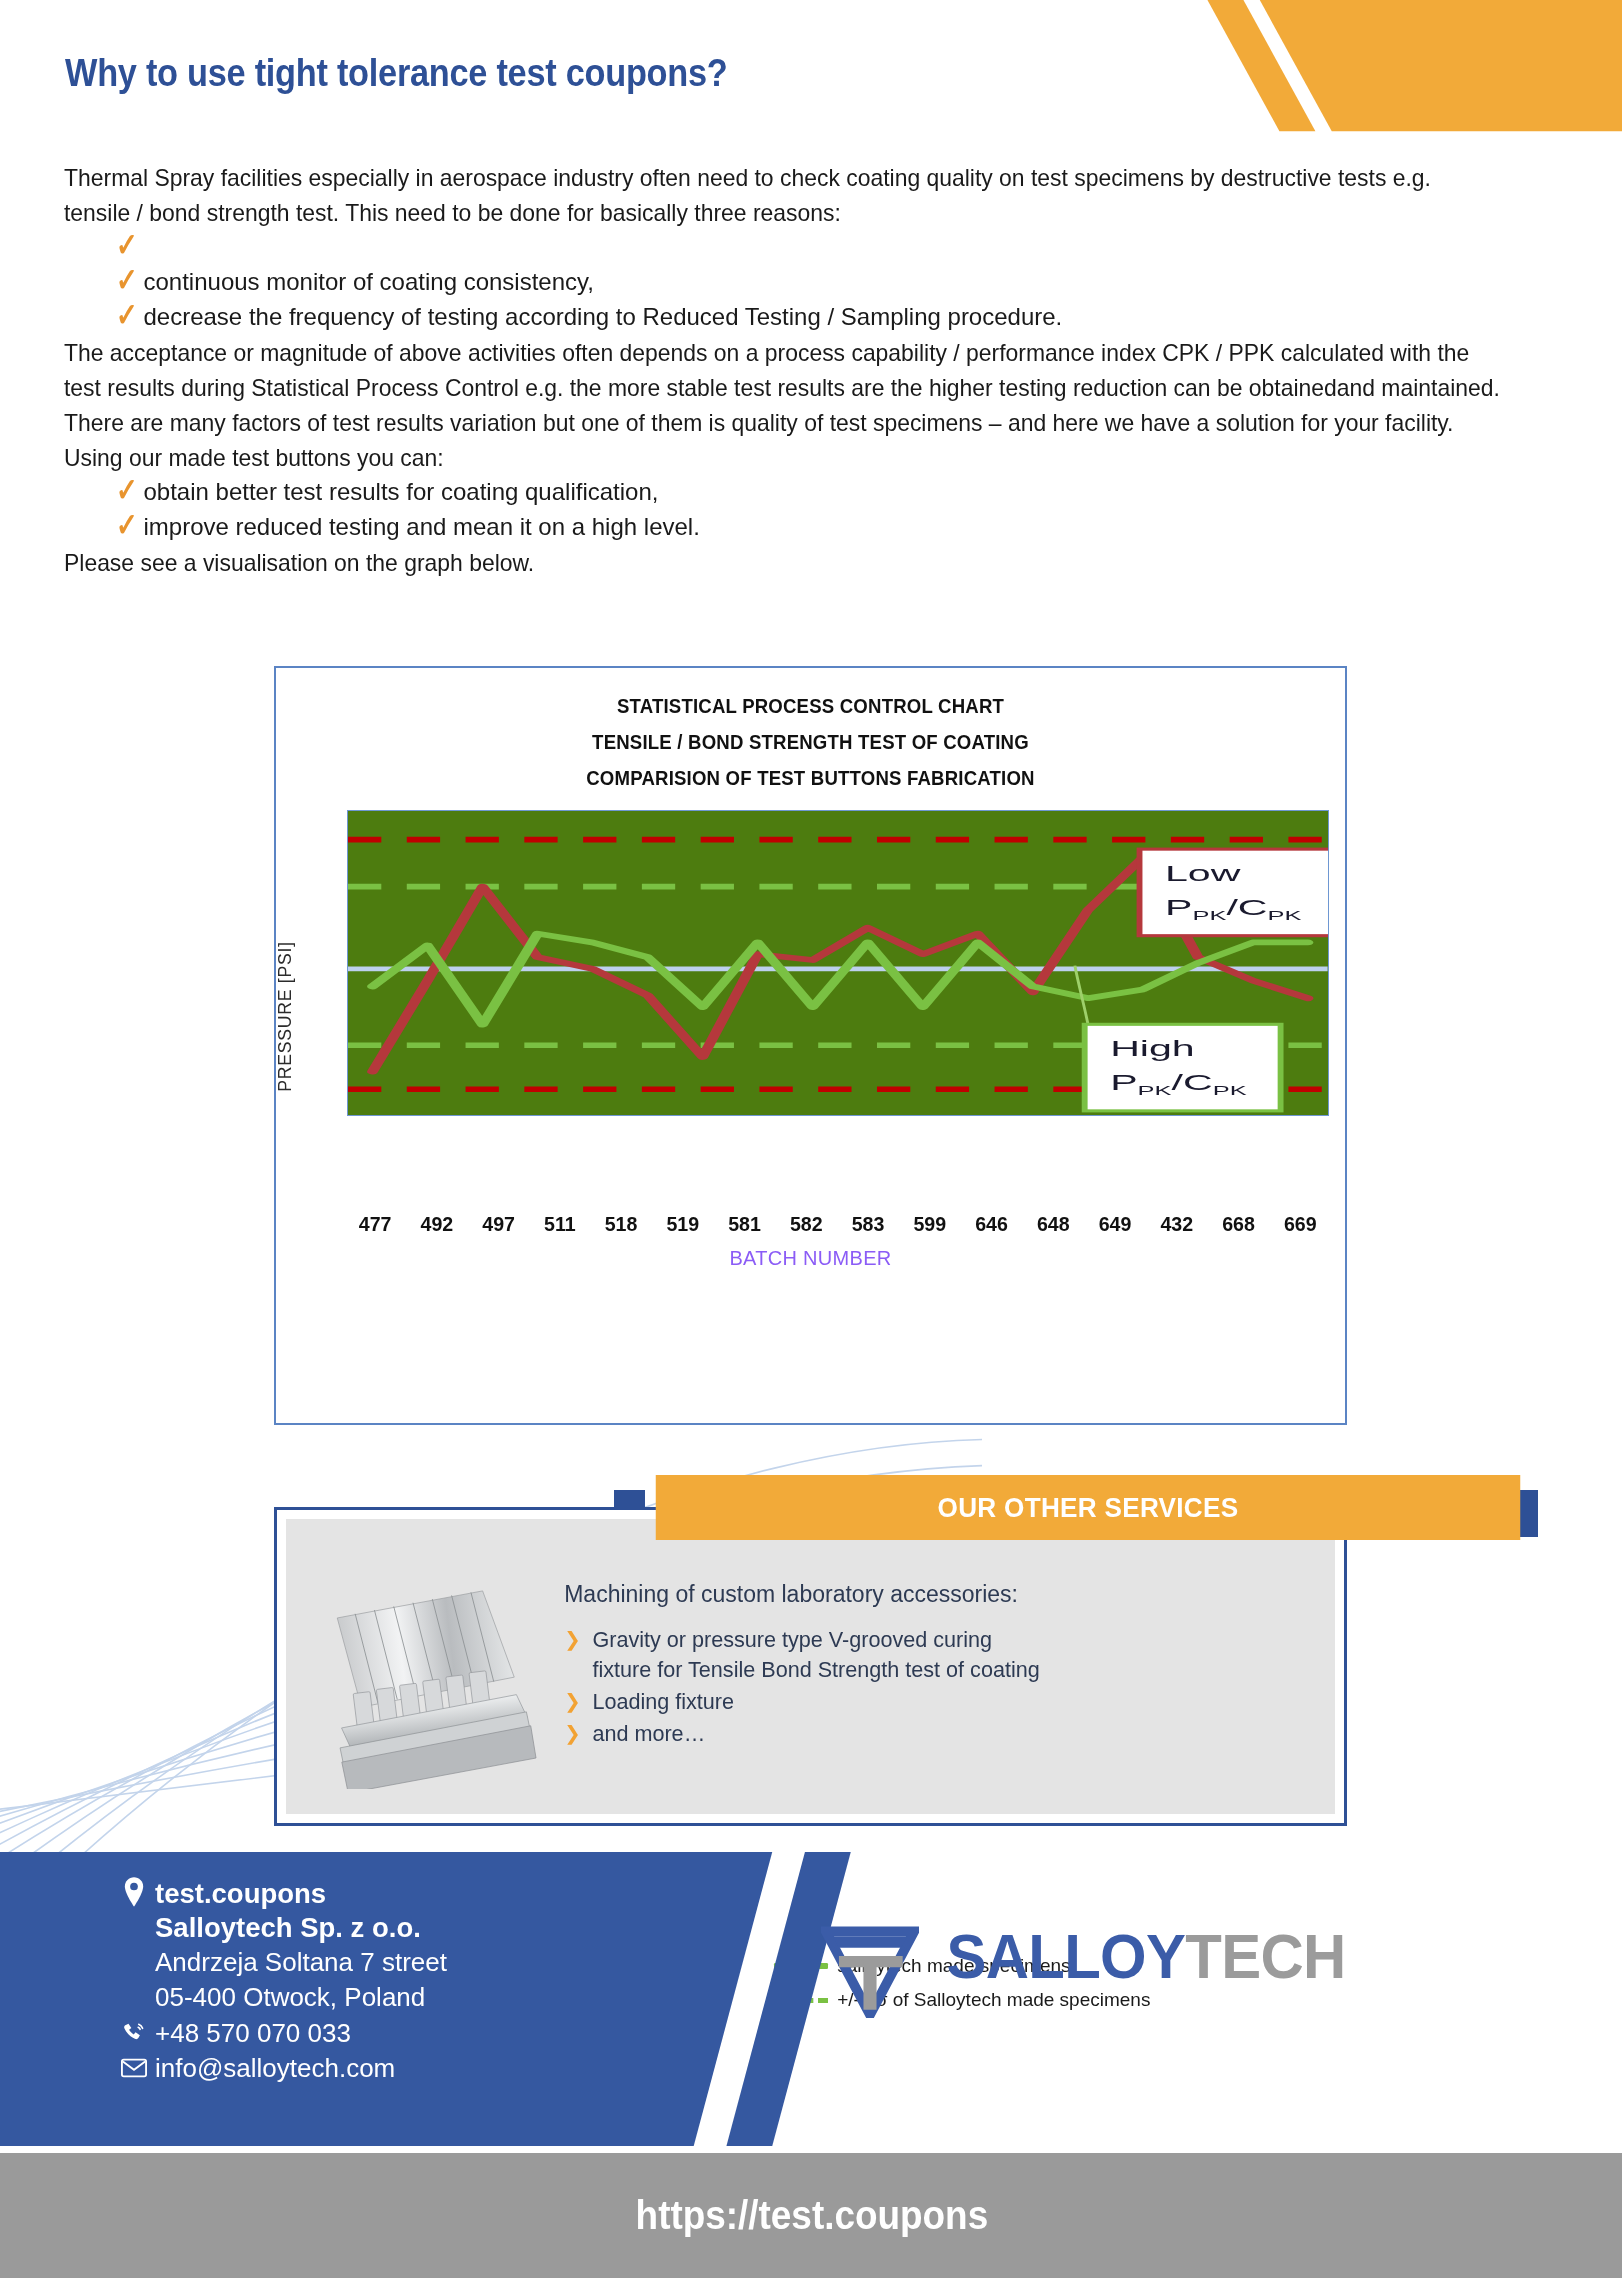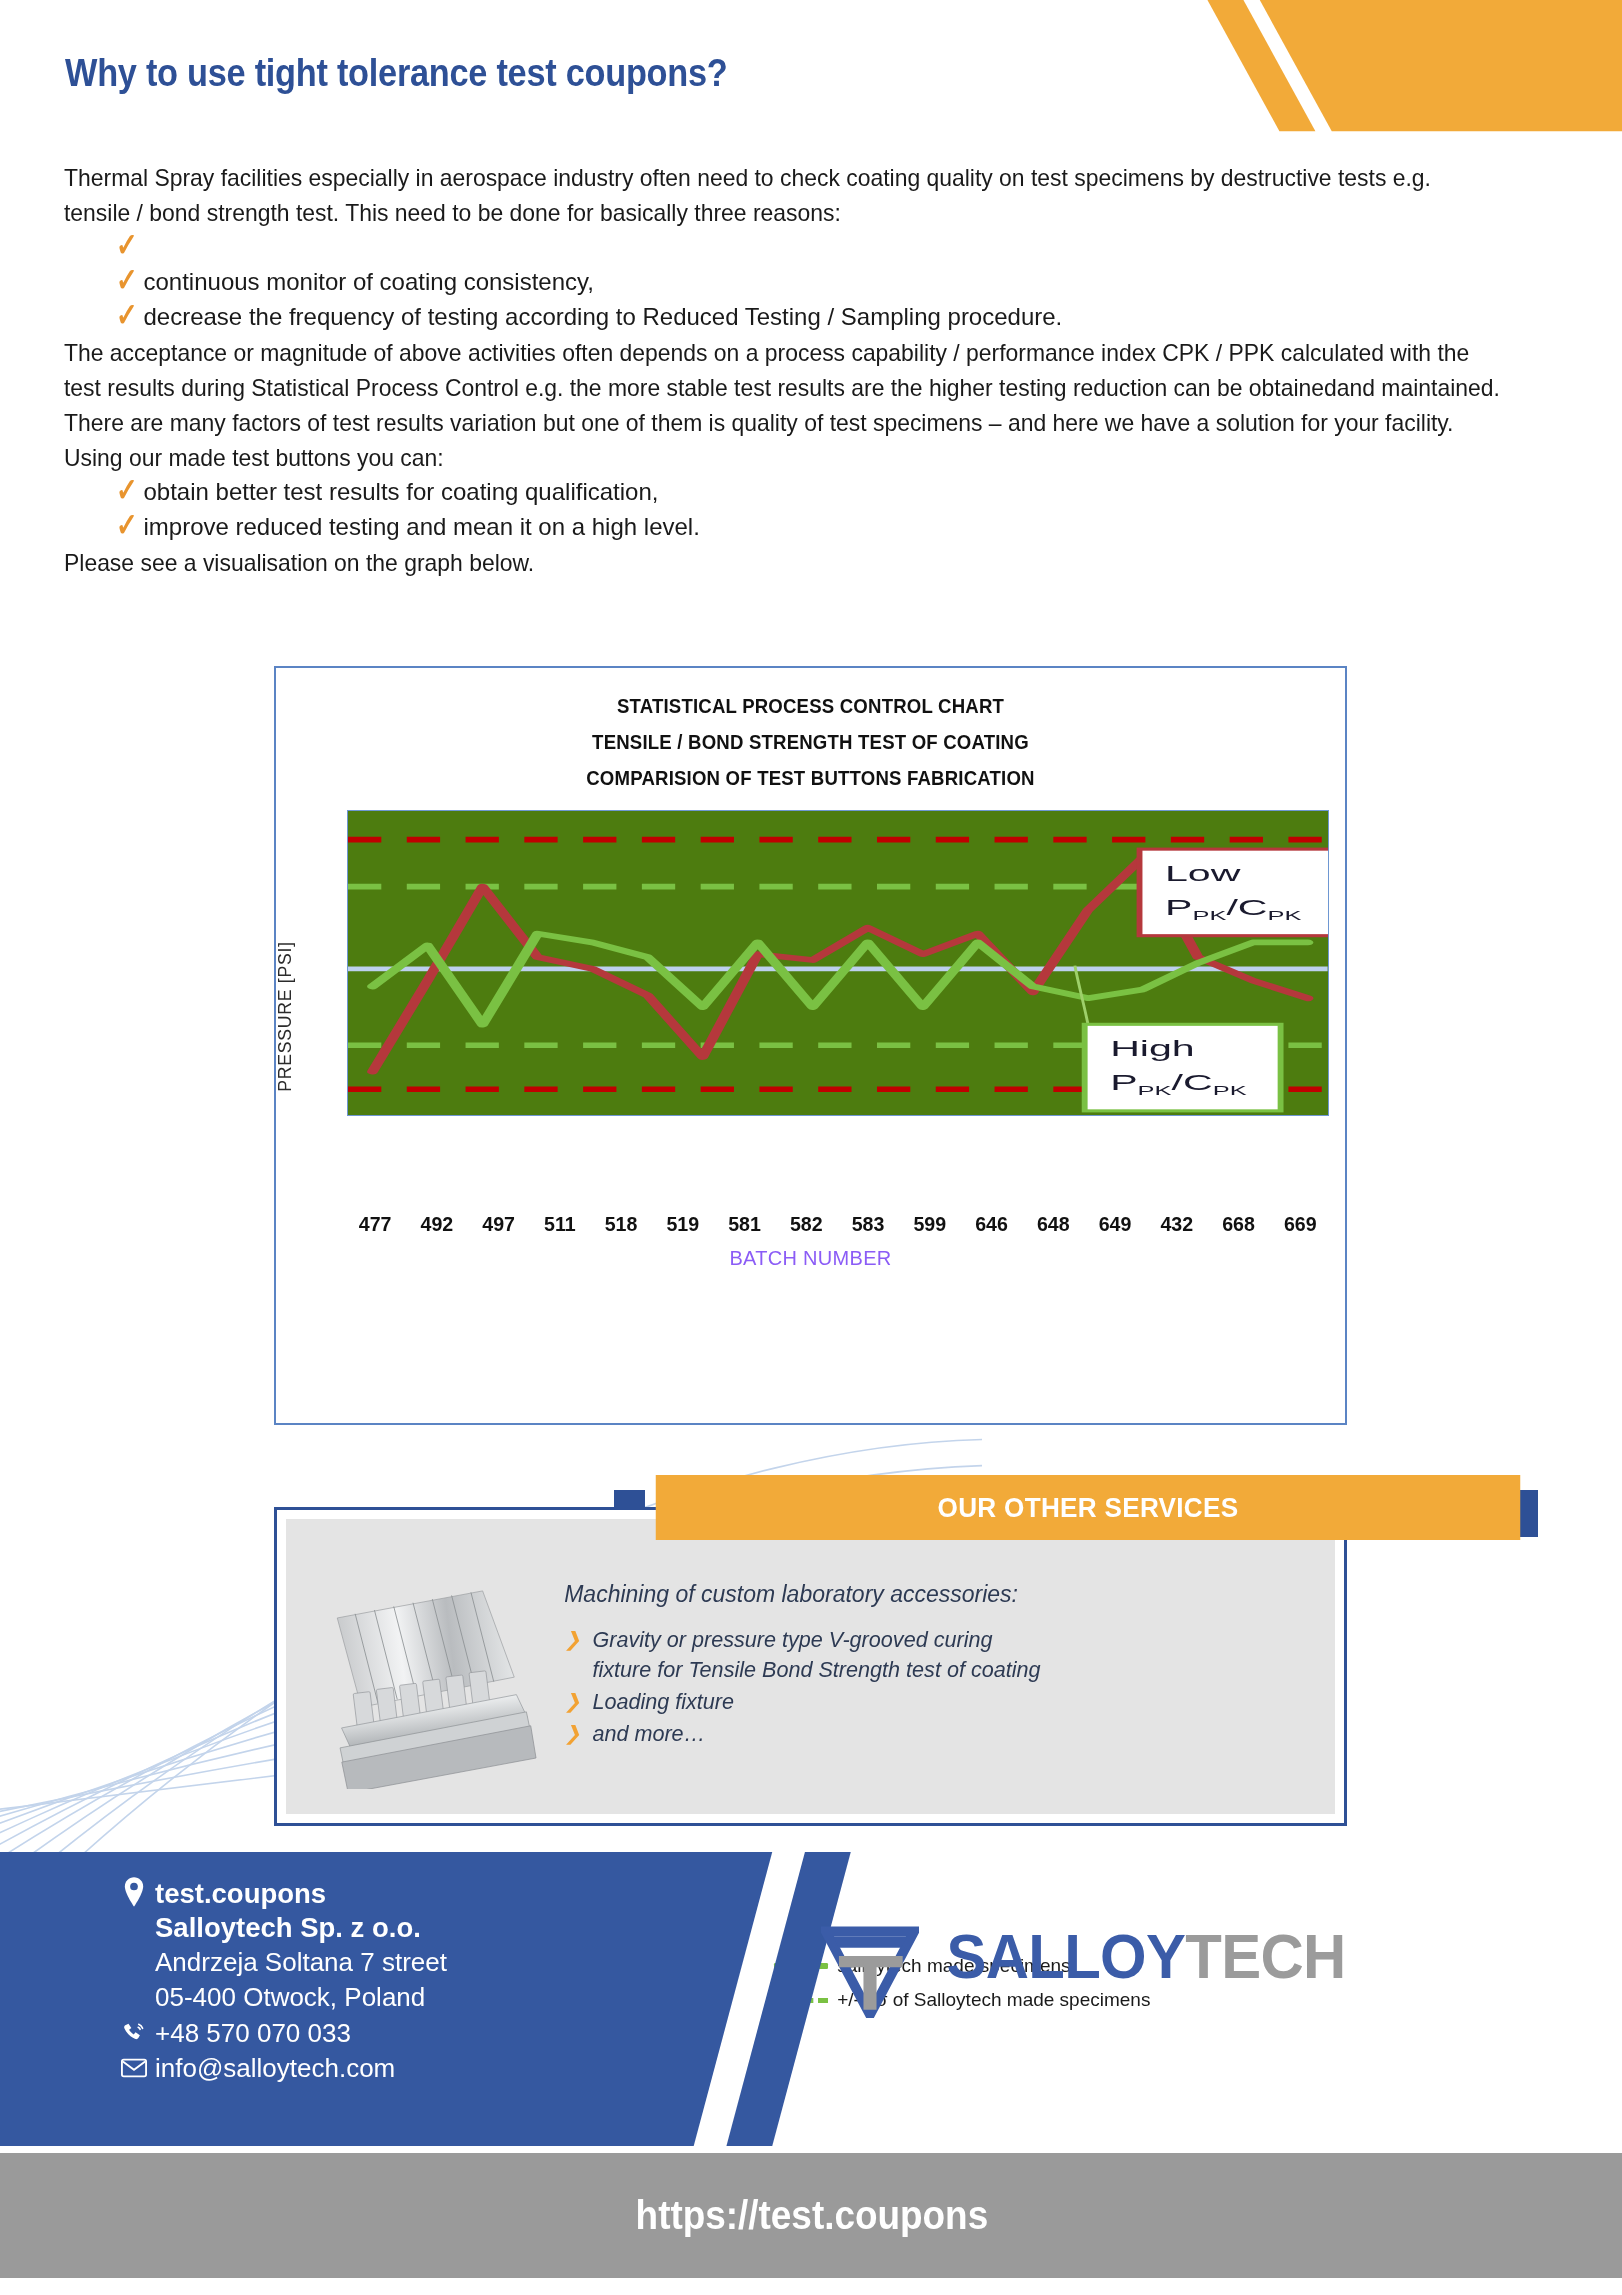--- a/index.html
+++ b/index.html
@@ -98,21 +98,21 @@
     display:flex; align-items:center; justify-content:center; letter-spacing:0.3px;
     transform: scaleX(0.95); transform-origin:center;
     z-index:3;
   }
   .svc-card {
     position:absolute; left:0; top:41px; width:1073px; height:319px;
     border:3.3px solid #2e5096; background:#fff; padding:9.2px;
   }
   .svc-inner { width:100%; height:100%; background:#e4e4e4; position:relative; }
   .svc-photo { position:absolute; left:33px; top:67px; width:222px; height:203px; }
-  .svc-text { position:absolute; left:278px; top:62px; width:733px; color:#2d3a53;font-style:italic; }
+  .svc-text { position:absolute; left:278px; top:62px; width:733px; color:#2d3a53; }
   .svc-lead { font-size:23px; margin-bottom:17px; }
   .svc-li { display:flex; gap:11.8px; font-size:21.6px; line-height:29.4px; margin-bottom:2.6px; }
   .svc-li .tri { color:#f2a233; font-size:19.6px; line-height:29.4px; flex:none; }
 
   
   .footer { position:absolute; left:0; top:1852px; width:1623px; height:294px; }
   .foot-contact { position:absolute; left:118px; top:25px; color:#fff; }
   .fc-row { display:flex; align-items:flex-start; gap:6px; }
   .fc-icon { width:31px; flex:none; text-align:center; font-size:23.6px; line-height:34px; color:#fff; }
   .fc-strong { font-size:27.5px; font-weight:bold; line-height:34px; }

